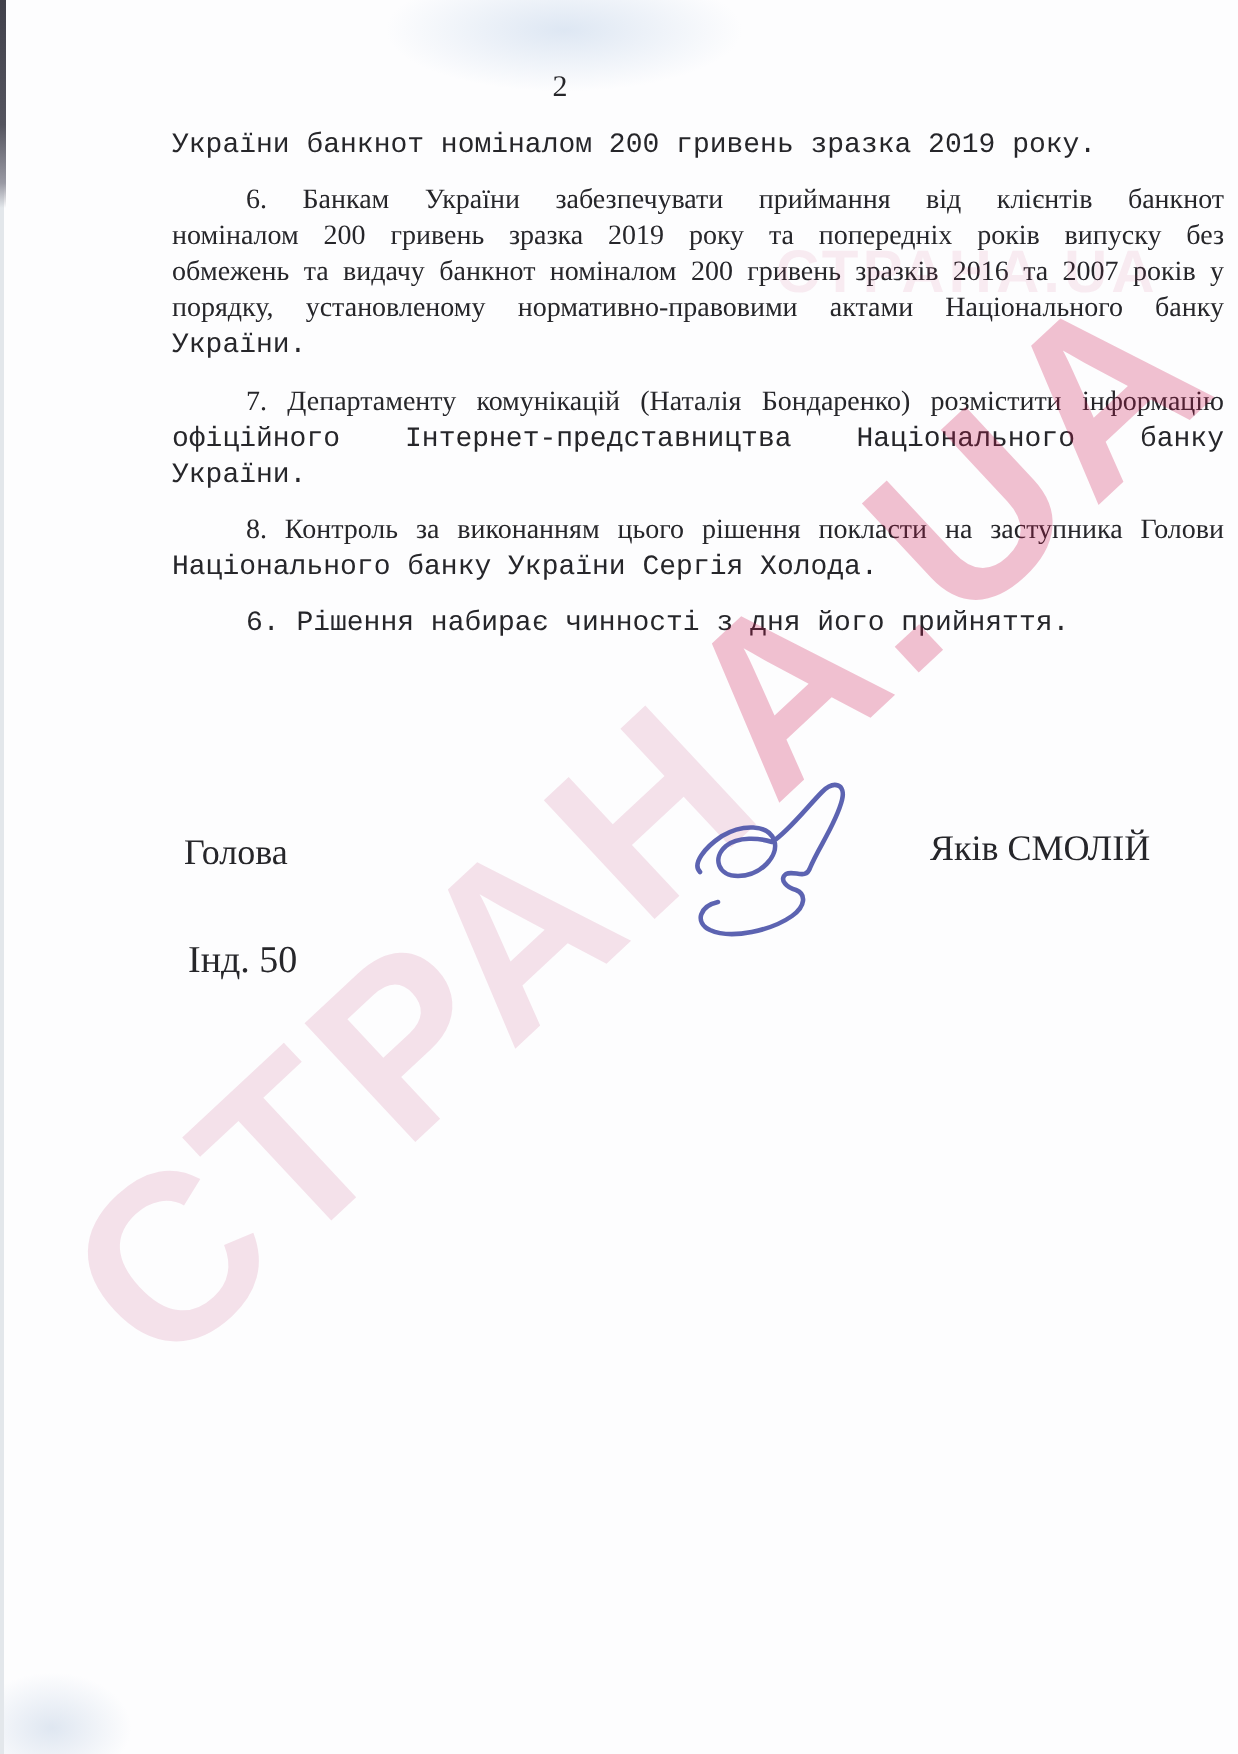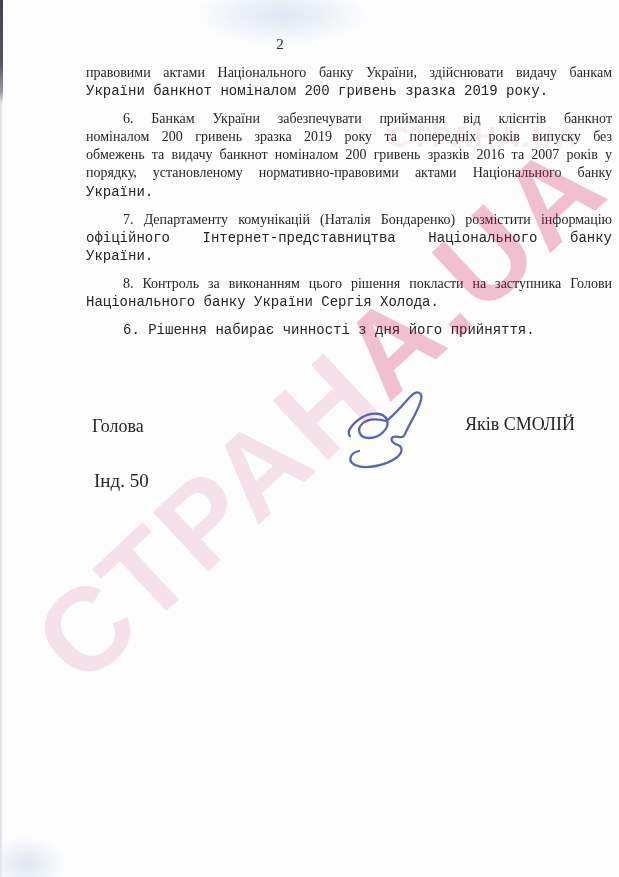--- a/index.html
+++ b/index.html
@@ -49,21 +49,20 @@
 
 <div class="smudge-top"></div>
 <div class="smudge-bl"></div>
 <div class="edge-light"></div>
 <div class="edge-dark"></div>
 
 <div class="page-num">2</div>
 
 <div class="doc-body">
   <div class="para">
-    <div class="line">правовими актами Національного банку України, здійснювати видачу банкам</div>
     <div class="line last">України банкнот номіналом 200 гривень зразка 2019 року.</div>
   </div>
   <div class="para">
     <div class="line first">6. Банкам України забезпечувати приймання від клієнтів банкнот</div>
     <div class="line">номіналом 200 гривень зразка 2019 року та попередніх років випуску без</div>
     <div class="line">обмежень та видачу банкнот номіналом 200 гривень зразків 2016 та 2007 років у</div>
     <div class="line">порядку, установленому нормативно-правовими актами Національного банку</div>
     <div class="line last">України.</div>
   </div>
   <div class="para">

